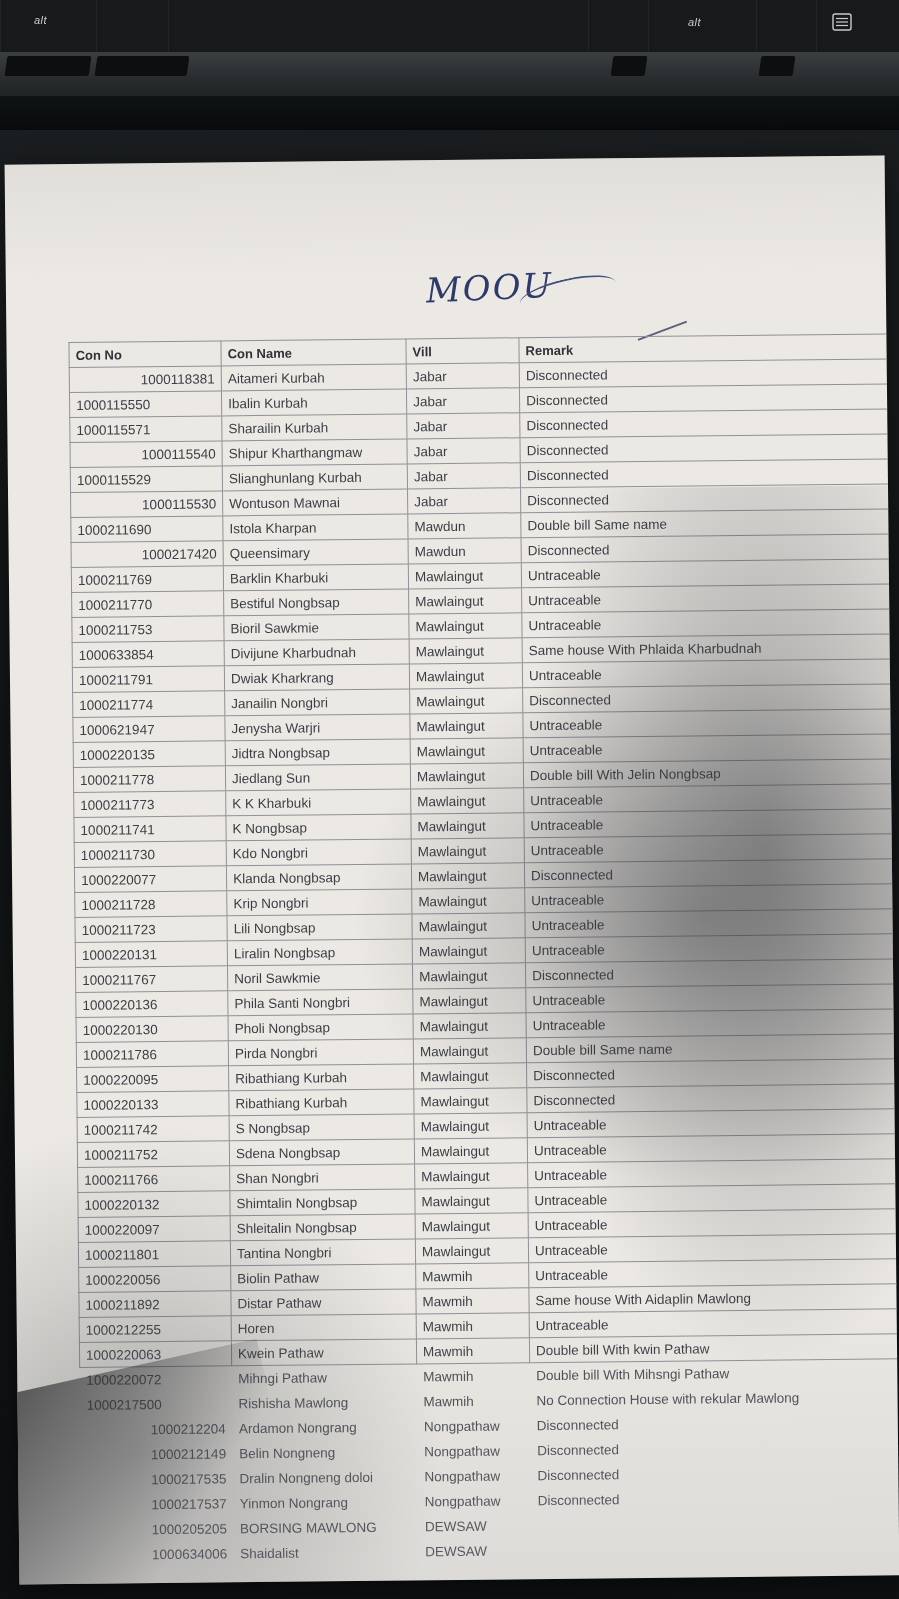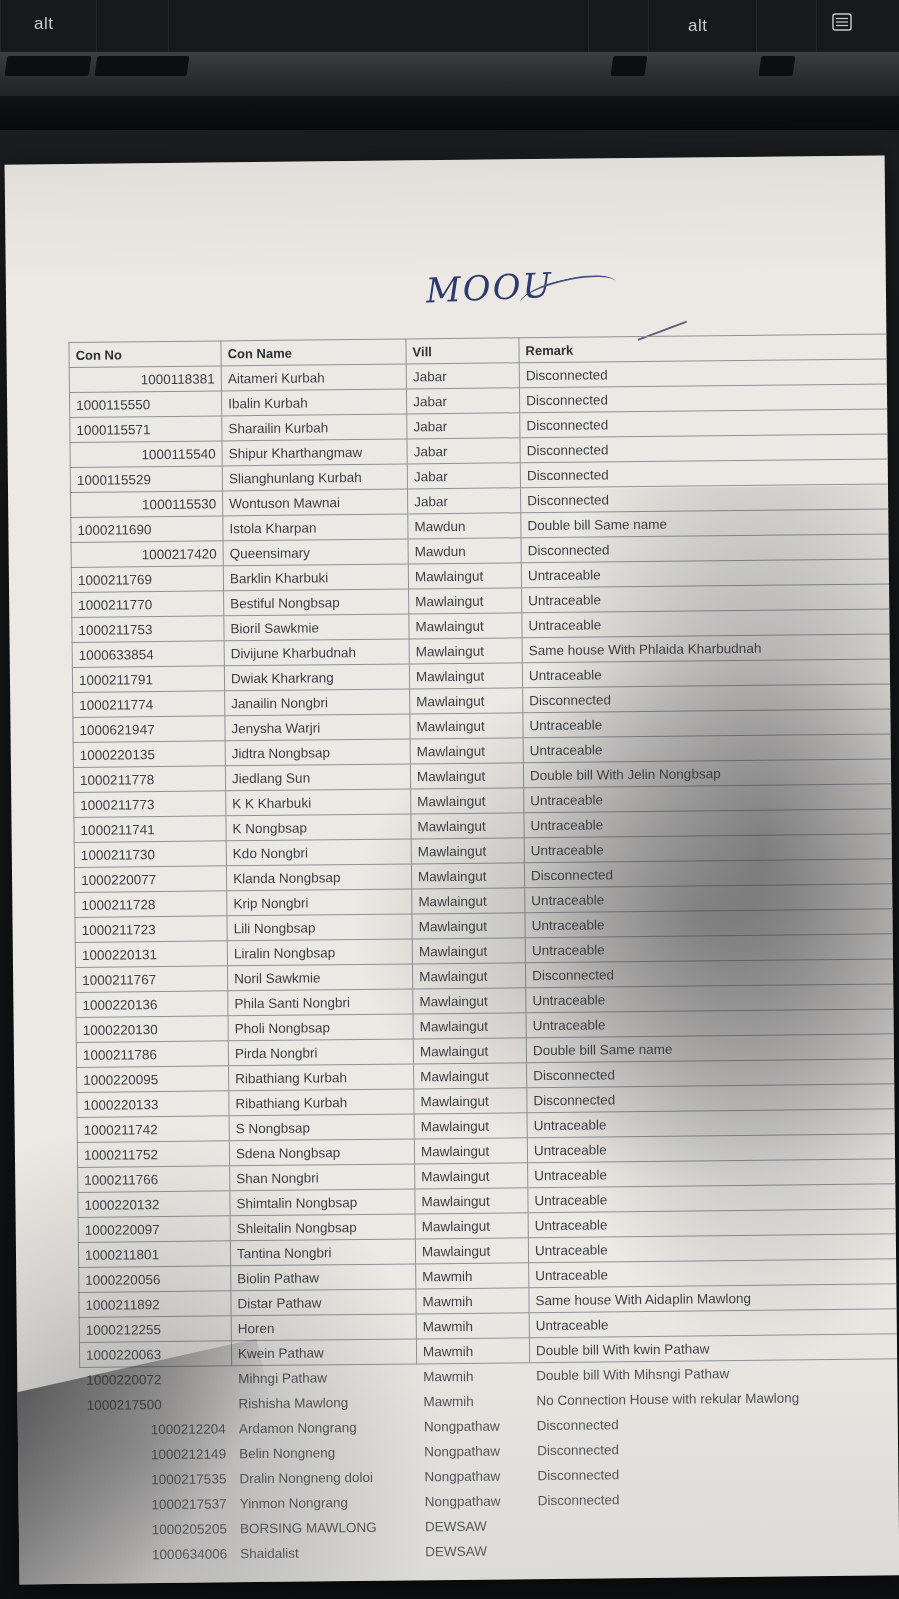--- a/index.html
+++ b/index.html
@@ -33,22 +33,23 @@
     position: absolute;
     top: 0;
     height: 52px;
     background: #17191b;
     border-right: 1px solid #0a0b0c;
     border-left: 1px solid #232628;
   }
   .key-label {
     position: absolute;
     color: #c9ccce;
-    font-size: 17px;
+    font-size: 11px;
     letter-spacing: .5px;
+    font-style: italic;
   }
   .kb-band {
     position: absolute;
     left: 0; top: 52px;
     width: 899px; height: 44px;
     background: linear-gradient(#3a3f42, #2a2e30 55%, #202425);
   }
   .kb-slot {
     position: absolute;
     height: 20px;

